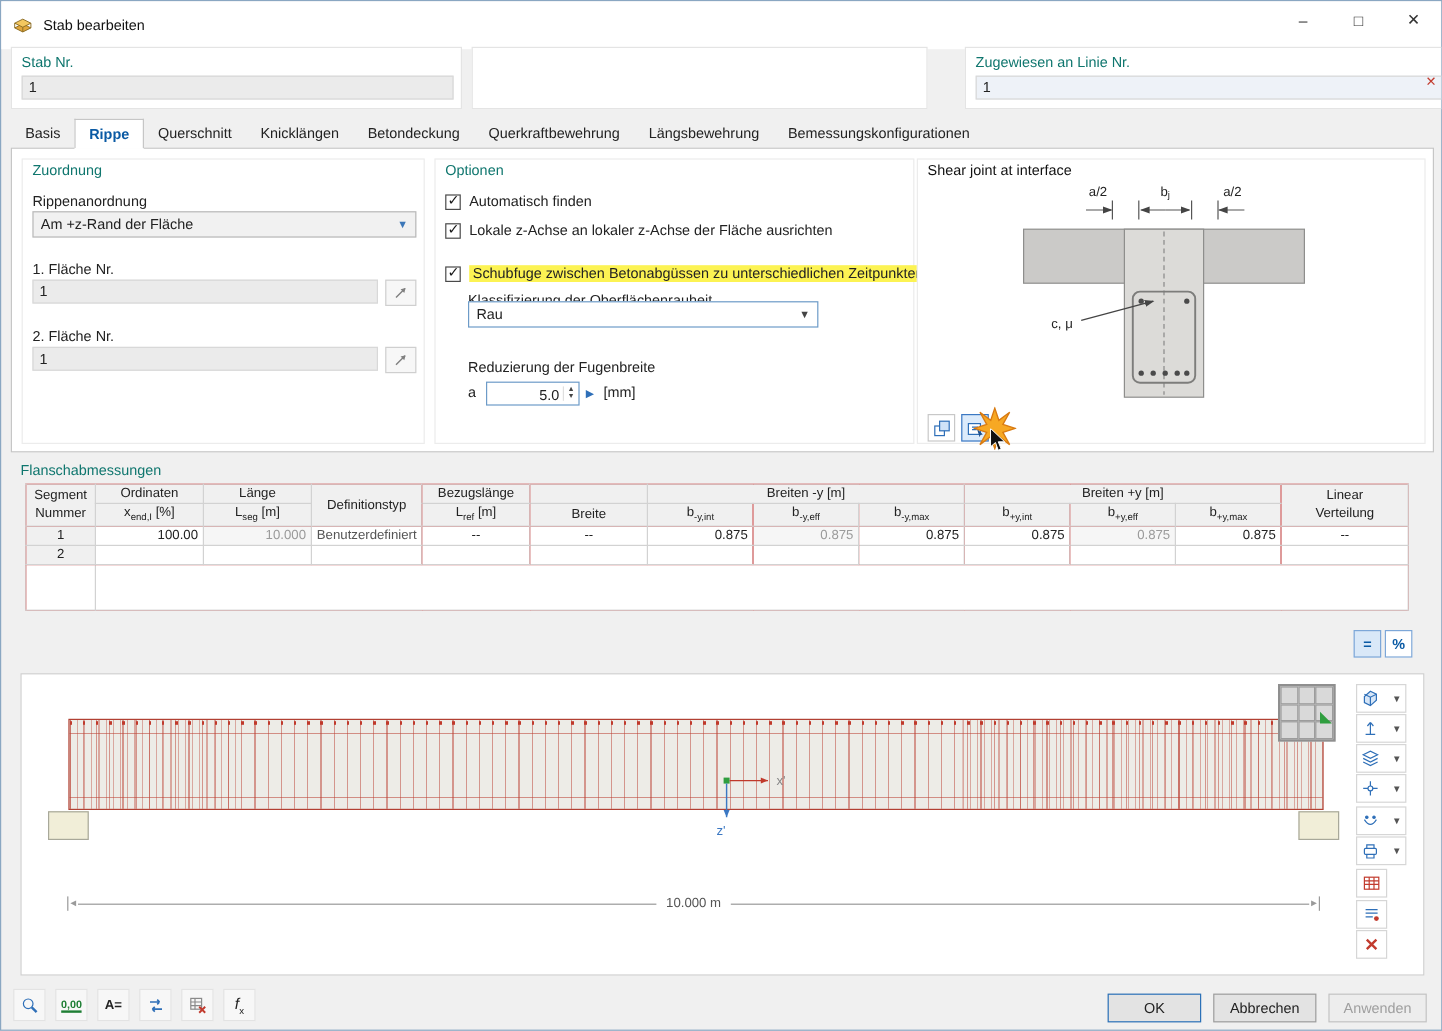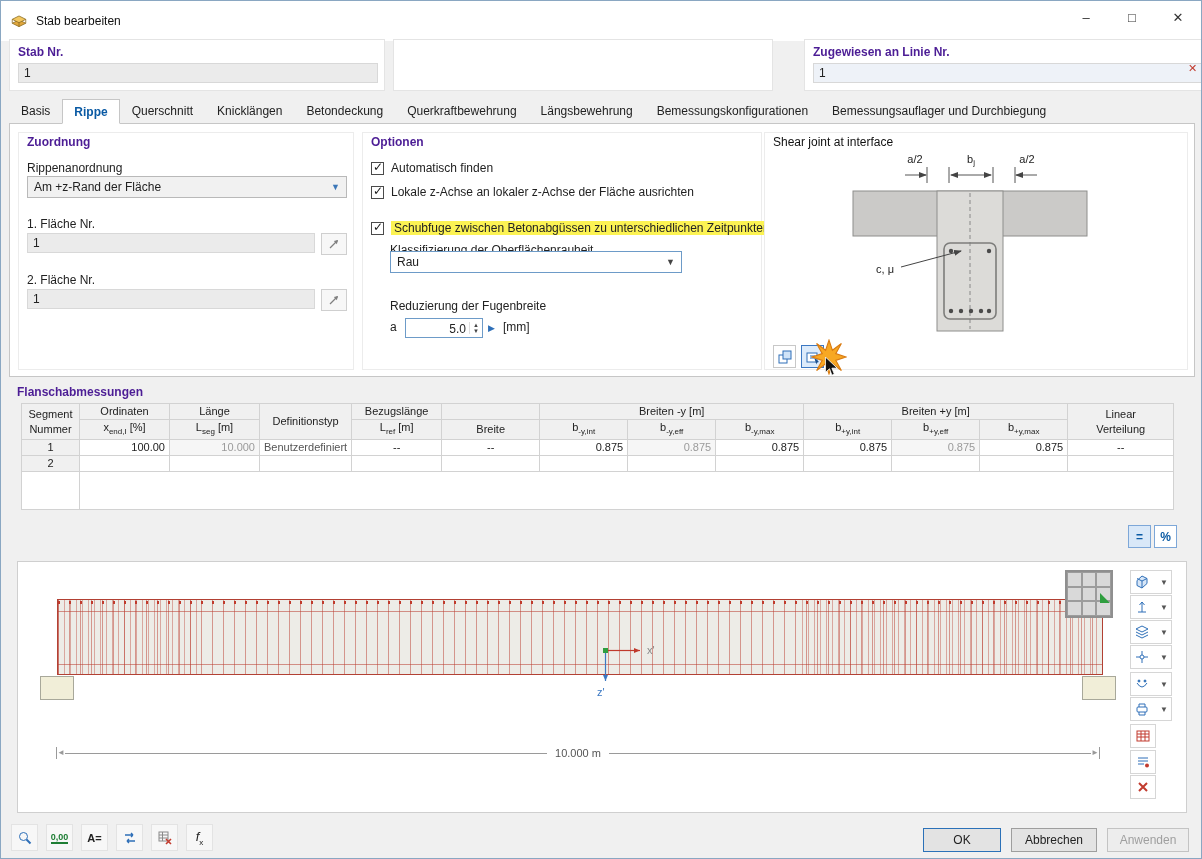--- a/index.html
+++ b/index.html
@@ -8,21 +8,21 @@
      background:#f0f0f0;border:1px solid #8aa7c2;position:relative;overflow:hidden}
 .abs{position:absolute}
 
 #titlebar{position:absolute;left:0;top:0;width:100%;height:40px;background:#fff;display:flex;align-items:center}
 #titlebar .ticon{width:18px;height:18px;margin-left:9px}
 #titlebar .ttext{margin-left:8px;color:#111}
 .wbtns{position:absolute;right:0;top:0;height:32px;display:flex}
 .wbtn{width:46px;height:32px;display:flex;align-items:center;justify-content:center;font-size:13px;color:#333}
 
 .hbox{position:absolute;background:#fff;border:1px solid #e4e4e4;height:52px}
-.lblue{color:#4c1d95;font-weight:bold}
+.lblue{color:#0f766e;font-weight:normal}
 .input{background:#ebebeb;border:1px solid #d8d8d8;height:20px;font-size:12px;padding:0 5px;color:#222;font-family:inherit;display:block}
 
 #tabs{position:absolute;left:8px;top:97px;display:flex;align-items:center;z-index:3}
 .tab{padding:5px 11px 4px;color:#222;border:1px solid transparent;white-space:nowrap;cursor:default}
 .tab.active{background:#fff;color:#0a5aa4;border-color:#c6c6c6;border-bottom-color:#fff;position:relative;top:1px;font-weight:bold}
 
 #tabpanel{position:absolute;left:8px;top:122px;width:1186px;height:254px;background:#fff;border:1px solid #c6c6c6}
 .grp{position:absolute;background:#fff;border:1px solid #ececec}
 .grp .gtitle{position:absolute;left:8px;top:2px}
 .flbl{position:absolute;color:#222}
@@ -121,21 +121,20 @@
 
 <div id="tabs">
   <div class="tab">Basis</div>
   <div class="tab active">Rippe</div>
   <div class="tab">Querschnitt</div>
   <div class="tab">Knicklängen</div>
   <div class="tab">Betondeckung</div>
   <div class="tab">Querkraftbewehrung</div>
   <div class="tab">Längsbewehrung</div>
   <div class="tab">Bemessungskonfigurationen</div>
-  <div class="tab">Bemessungsauflager und Durchbiegung</div>
 </div>
 
 <div id="tabpanel">
 
   <div class="grp" style="left:8px;top:8px;width:336px;height:238px">
     <div class="gtitle lblue">Zuordnung</div>
     <div class="flbl" style="left:8px;top:28px">Rippenanordnung</div>
     <div class="sel" style="left:8px;top:43px;width:320px">
       <span class="sv">Am +z-Rand der Fläche</span>
       <span class="chev">▼</span>

